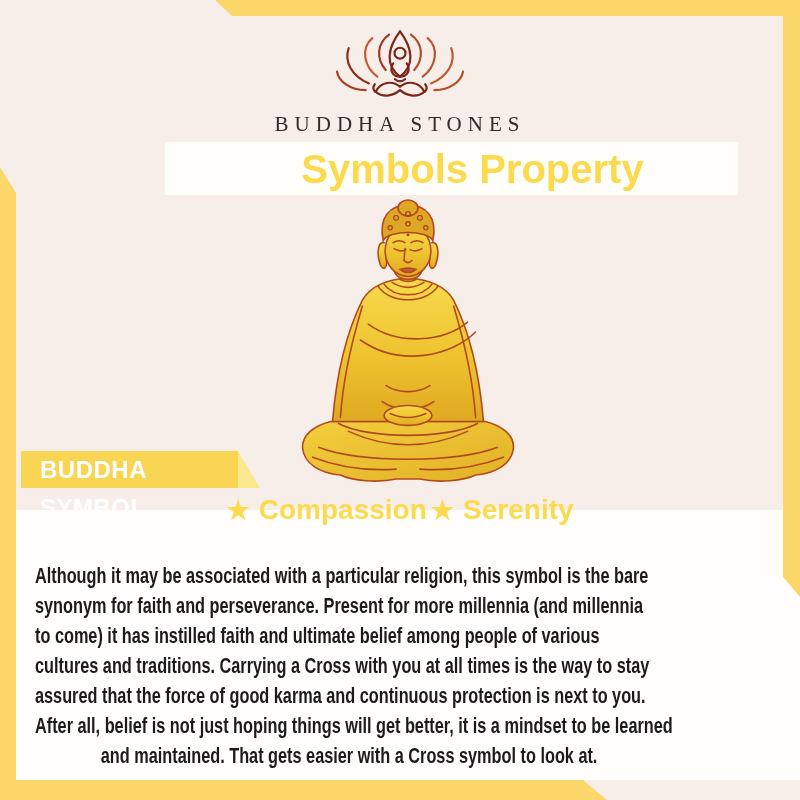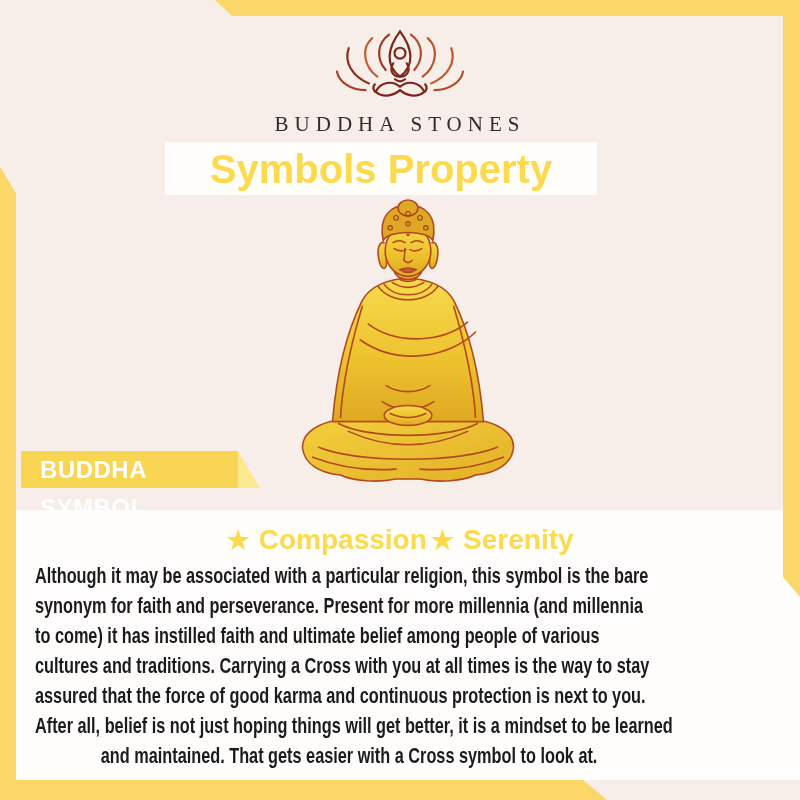--- a/index.html
+++ b/index.html
@@ -19,33 +19,33 @@
   .canvas{position:relative;width:800px;height:800px;background:var(--background-pink);overflow:hidden;}
 
   .white-panel{position:absolute;left:16px;top:510px;width:784px;height:270px;background:var(--panel-white);}
 
   svg.frame{position:absolute;left:0;top:0;width:800px;height:800px;pointer-events:none;}
 
   .logo-wrap{position:absolute;left:315px;top:28px;width:170px;height:84px;}
   .brand-name{position:absolute;left:0;top:112px;width:800px;text-align:center;
     font-family:"Liberation Serif",serif;font-size:21px;letter-spacing:6px;color:#342a2c;}
 
-  .title-banner{position:absolute;left:165px;top:142px;width:432px;height:53px;background:#fffefb;
-    text-align:center;line-height:54px;}
+  .title-banner{position:absolute;left:165px;top:142px;width:531px;height:53px;background:#fffefb;
+    text-align:center;line-height:54px;padding-left:42px;}
   .title-banner span{font-size:40px;font-weight:bold;color:var(--yellow-accent);letter-spacing:0px;}
 
   .statue{position:absolute;left:278px;top:197px;width:260px;height:288px;}
 
   .ribbon{position:absolute;left:21px;top:451px;width:217px;height:37px;background:var(--ribbon-yellow);}
   .ribbon span{display:block;padding-left:19px;line-height:38px;font-size:24px;font-weight:bold;
     color:#ffffff;letter-spacing:0.5px;}
   .ribbon-fold{position:absolute;left:238px;top:451px;width:22px;height:37px;background:var(--ribbon-fold);
     clip-path:polygon(0 0,100% 100%,0 100%);}
 
-  .features{position:absolute;left:0;top:520px;width:800px;height:40px;line-height:40px;text-align:center;
+  .features{position:absolute;left:0;top:490px;width:800px;height:40px;line-height:40px;text-align:center;
     color:var(--yellow-accent);font-weight:bold;font-size:28px;}
   .features .star{margin-right:9px;font-size:26px;}
   .features .feat + .feat{margin-left:4px;}
 
   .desc{position:absolute;left:35px;top:561px;width:760px;text-align:right;}
   .desc .line{white-space:nowrap;font-size:22px;font-weight:bold;color:var(--text-dark);
     line-height:30px;transform:scaleX(0.74);transform-origin:left center;}
 </style>
 </head>
 <body>

